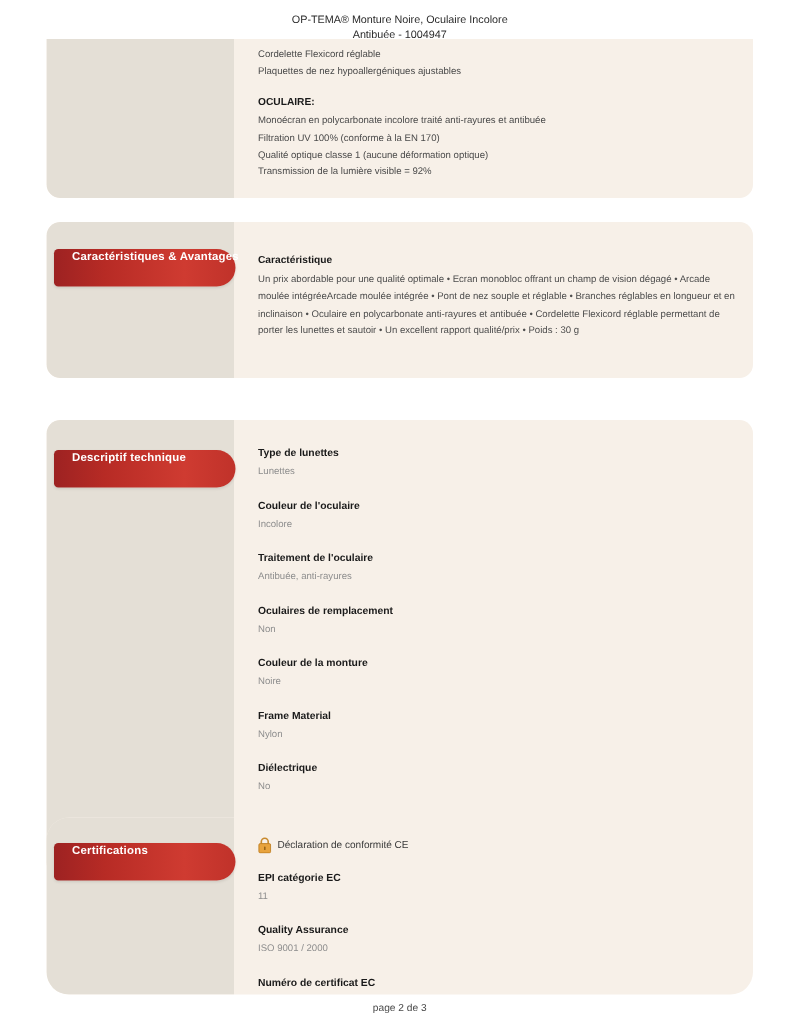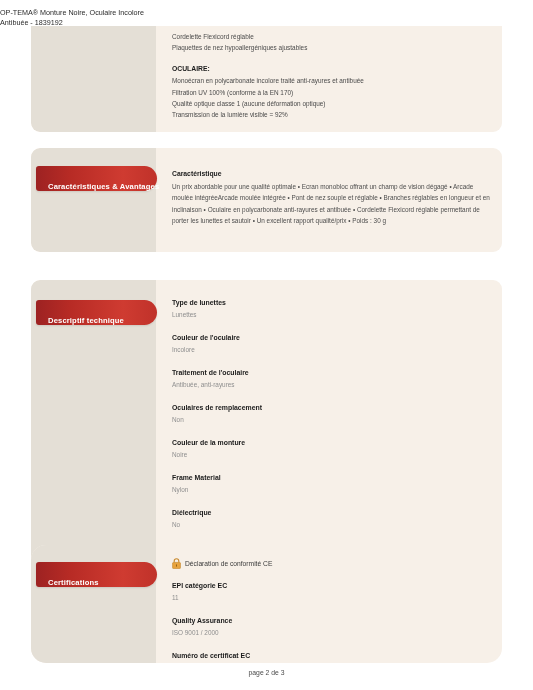--- a/index.html
+++ b/index.html
@@ -8,21 +8,21 @@
     width: 533px;
     height: 690px;
     background: #ffffff;
     font-family: "Liberation Sans", sans-serif;
     overflow: hidden;
     position: relative;
   }
 
   
   .doc-header {
-    text-align: left;
+    text-align: center;
     padding-top: 8px;
     font-size: 7.2px;
     line-height: 10px;
     color: #2a2a2a;
   }
 
   
   .panel {
     position: absolute;
     left: 31px;
@@ -51,21 +51,21 @@
 
   
   .tab {
     position: absolute;
     left: 5px;
     height: 25px;
     width: 121px;
     background: linear-gradient(to right, #9d2222 0%, #b72b25 28%, #cf3b31 72%, #c0322a 100%);
     border-radius: 3px 13px 13px 3px;
     display: flex;
-    align-items: flex-end;
+    align-items: flex-start;
     padding-left: 12px;
     box-shadow: 0 1px 2px rgba(0,0,0,0.10);
   }
   .tab-label {
     color: #ffffff;
     font-size: 7.6px;
     font-weight: bold;
     letter-spacing: 0.15px;
     white-space: nowrap;
   }
@@ -133,21 +133,21 @@
     text-align: center;
     font-size: 6.8px;
     color: #4a4a4a;
   }
 </style>
 </head>
 <body>
 
 <div class="doc-header">
   <div>OP-TEMA® Monture Noire, Oculaire Incolore</div>
-  <div>Antibuée - 1839192</div>
+  <div>Antibuée - 1004947</div>
 </div>
 
 <div class="panel cut-top" id="panel-continuation" style="top:26px; height:106px;">
   <div class="panel-left"></div>
   <div class="panel-content" style="top:5px;">
     <div class="body-line">Cordelette Flexicord réglable</div>
     <div class="body-line">Plaquettes de nez hypoallergéniques ajustables</div>
     <div class="spacer"></div>
     <div class="body-strong">OCULAIRE:</div>
     <div class="body-line">Monoécran en polycarbonate incolore traité anti-rayures et antibuée</div>

